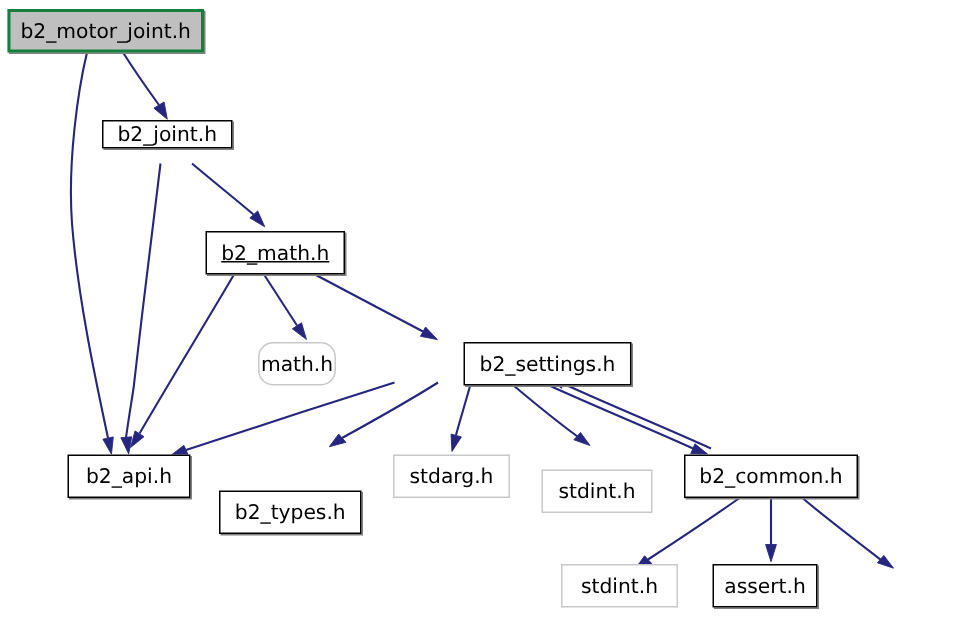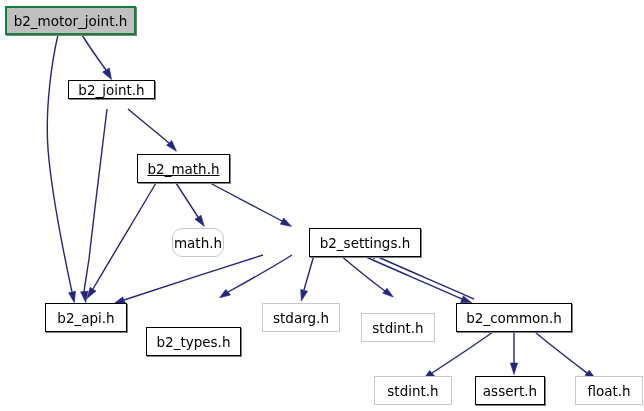--- a/index.html
+++ b/index.html
@@ -197,17 +197,14 @@
   </div>
 
   <div class="node system" style="left:374px; top:376px; width:78px; height:29px;">
     <span class="node-label">stdint.h</span>
   </div>
 
   <div class="node local" style="left:475px; top:376px; width:70px; height:29px;">
     <span class="node-label">assert.h</span>
   </div>
 
-  <div class="node system" style="left:575px; top:376px; width:68px; height:29px;">
-    <span class="node-label">float.h</span>
-  </div>
 
 </div>
 
 </body></html>

